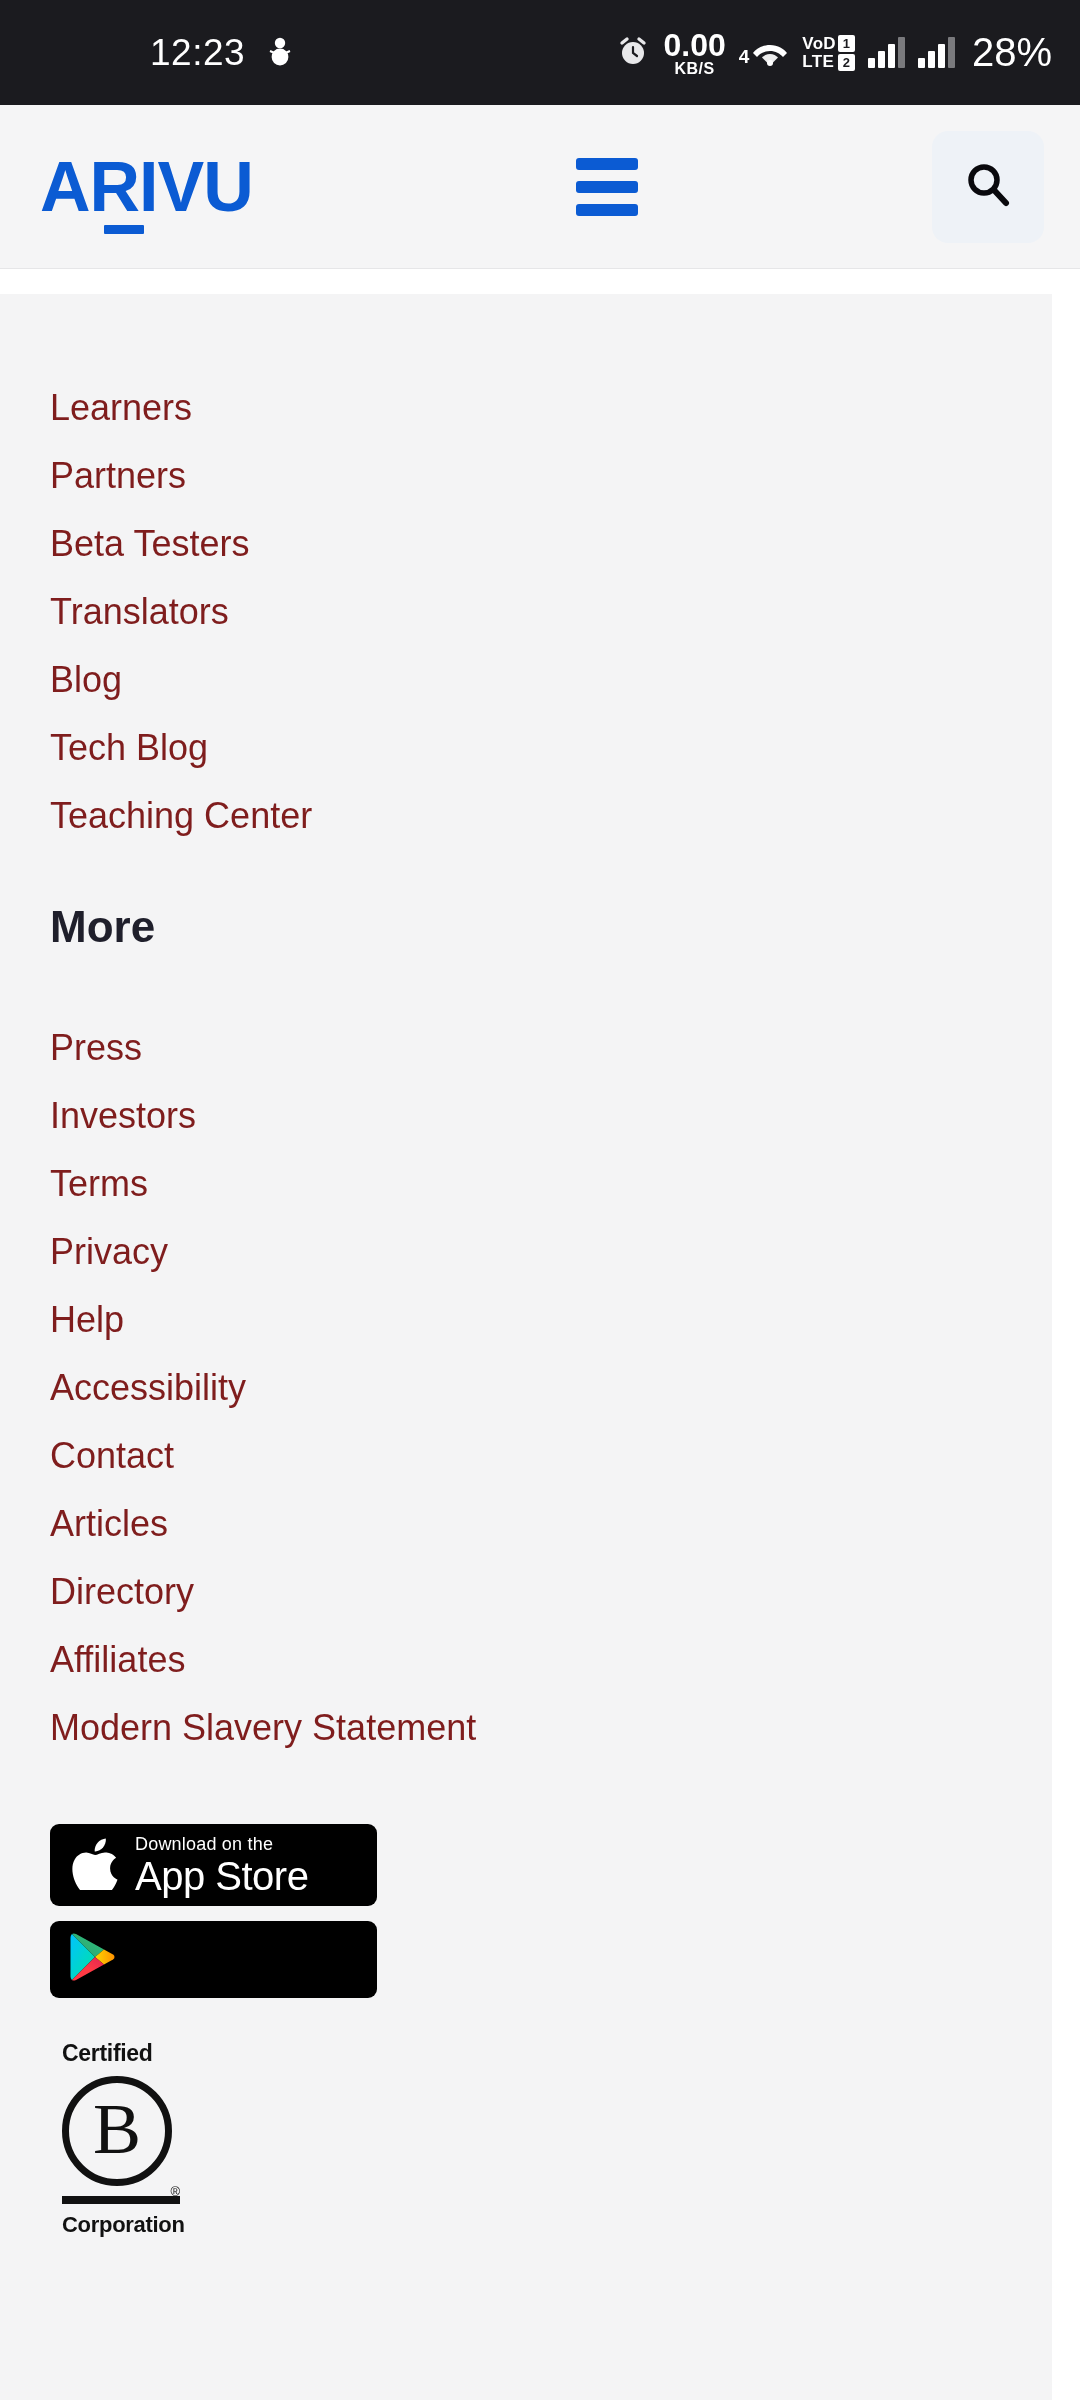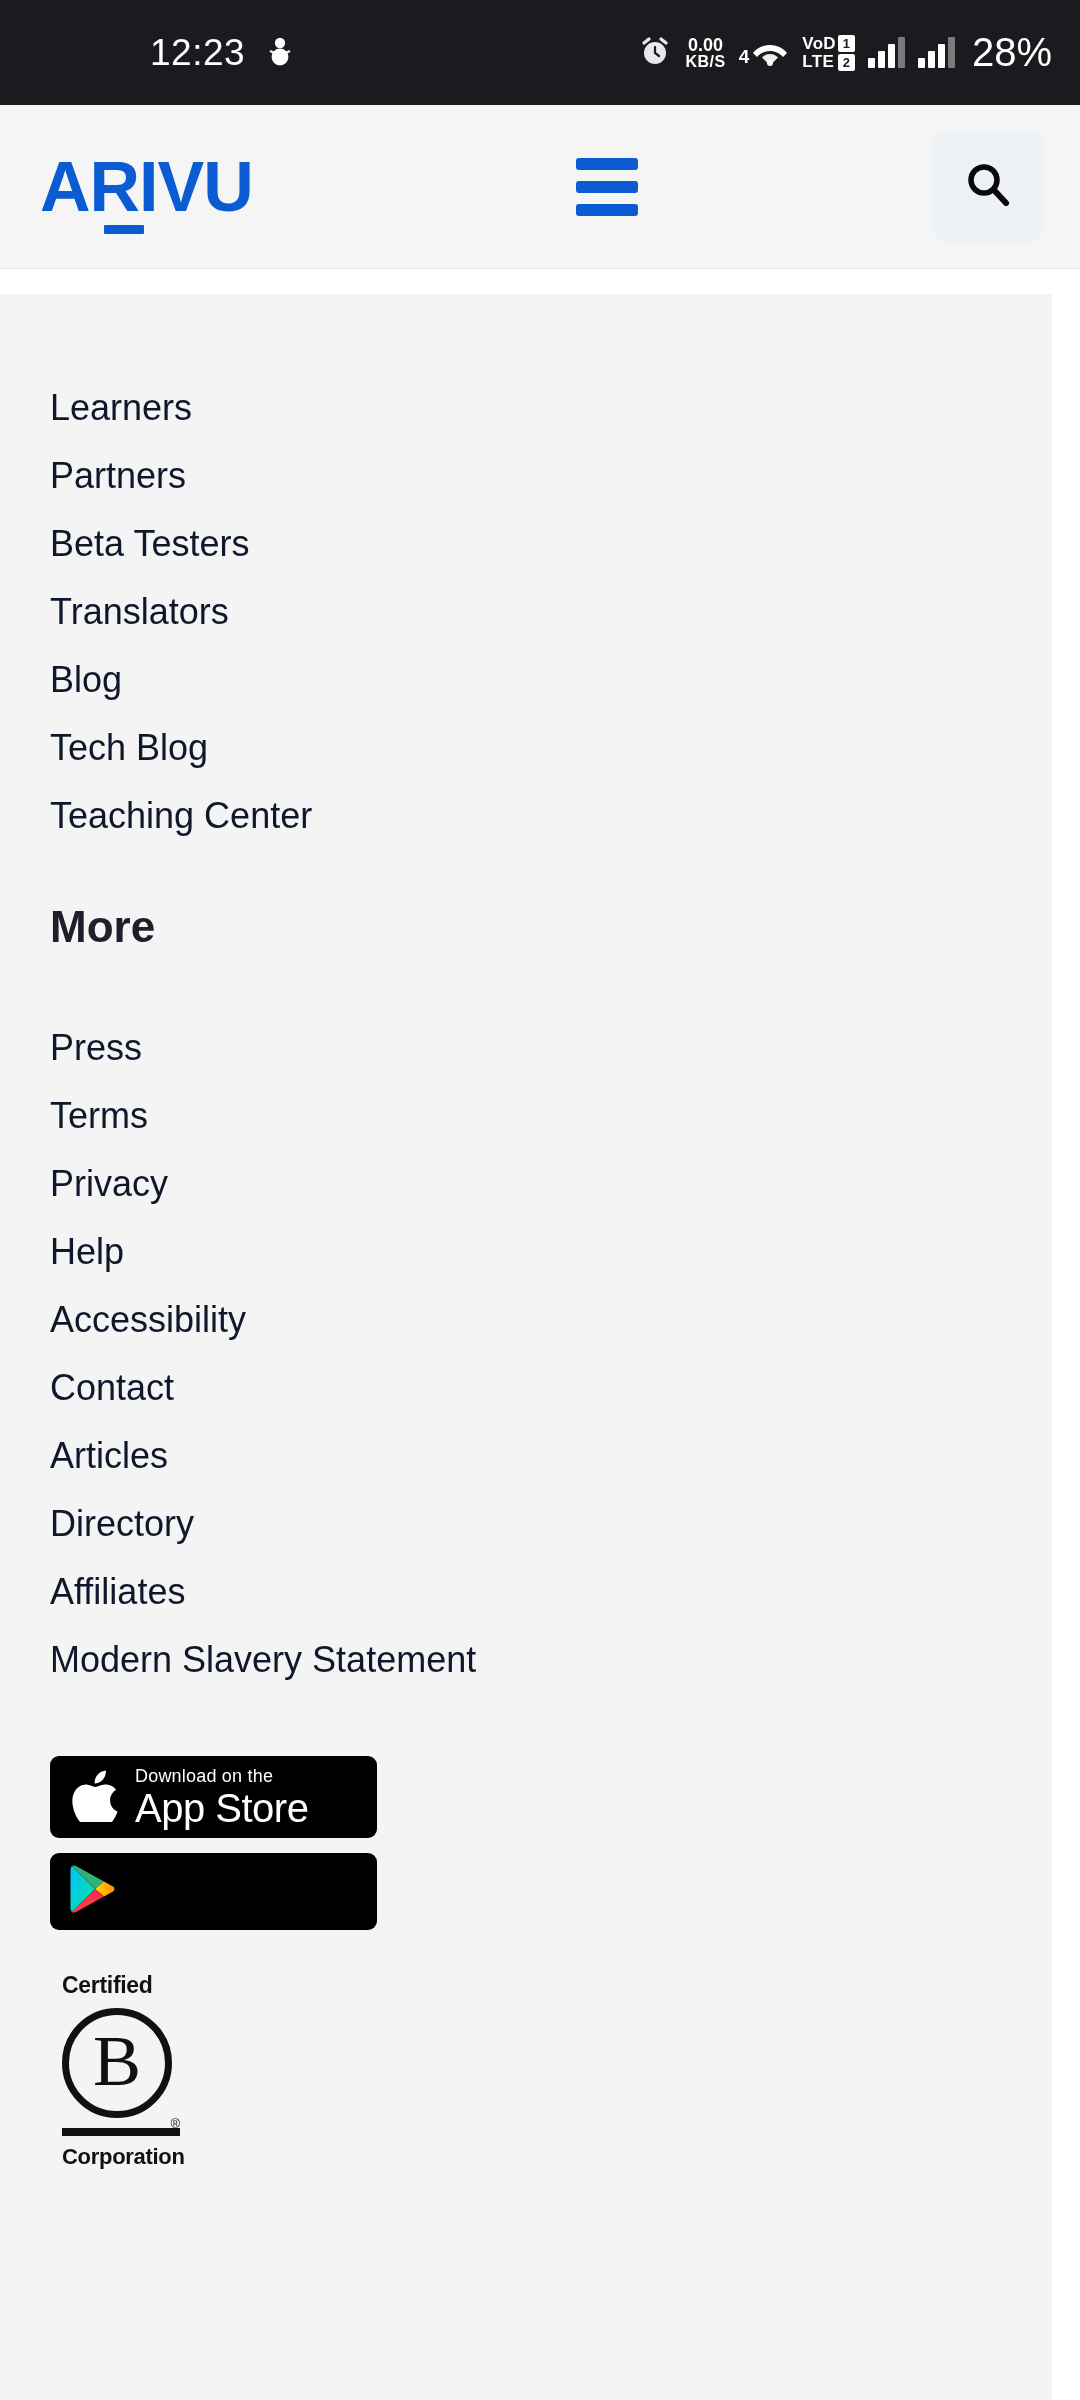--- a/index.html
+++ b/index.html
@@ -15,21 +15,21 @@
   .statusbar {
     position:absolute; top:0; left:0; width:1080px; height:105px;
     background:#1b1b1f; color:#ffffff;
     display:flex; align-items:center; justify-content:space-between;
     padding:0 28px 0 0;
   }
   .sb-left { display:flex; align-items:center; gap:22px; padding-left:150px; }
   .sb-time { font-size:37px; font-weight:400; letter-spacing:.5px; color:#fff; }
   .sb-right { display:flex; align-items:center; gap:13px; }
   .sb-net { display:flex; flex-direction:column; align-items:center; line-height:1; }
-  .sb-net-val { font-size:18px; font-weight:600; }
+  .sb-net-val { font-size:32px; font-weight:600; }
   .sb-net-unit { font-size:16px; font-weight:700; letter-spacing:.5px;text-align:center; }
   .sb-volte { display:flex; align-items:center; gap:2px; }
   .sb-volte-txt { display:flex; flex-direction:column; line-height:1.05; font-size:17px; font-weight:700; letter-spacing:.3px; }
   .sb-volte-num { display:flex; flex-direction:column; gap:2px; }
   .sb-volte-num span {
     display:inline-flex; align-items:center; justify-content:center;
     width:17px; height:17px; background:#fff; color:#1b1b1f;
     font-size:13px; font-weight:700; border-radius:2px;
   }
   .sb-batt { font-size:40px; font-weight:500; margin-left:4px; }
@@ -70,21 +70,21 @@
   }
 
   
   .page {
     position:absolute; top:294px; left:0;
     width:1052px; height:2106px;
     background:#f4f4f5; overflow:hidden;
   }
   .linklist { list-style:none; }
   .linklist li {
-    font-size:36px; color:#0f172a; line-height:1;
+    font-size:36px; color:#7f1d1d; line-height:1;
     padding:0 0 0 50px; height:68px; display:flex; align-items:center;
   }
   .group1 { margin-top:80px; }
   .heading-more {
     font-size:44px; font-weight:700; color:#1f1f2b;
     padding-left:50px; margin-top:52px;
   }
   .group2 { margin-top:62px; }
 
   
@@ -212,20 +212,21 @@
       <li>Translators</li>
       <li>Blog</li>
       <li>Tech Blog</li>
       <li>Teaching Center</li>
     </ul>
 
     <div class="heading-more">More</div>
 
     <ul class="linklist group2">
       <li>Press</li>
+      <li>Investors</li>
       <li>Terms</li>
       <li>Privacy</li>
       <li>Help</li>
       <li>Accessibility</li>
       <li>Contact</li>
       <li>Articles</li>
       <li>Directory</li>
       <li>Affiliates</li>
       <li>Modern Slavery Statement</li>
     </ul>

